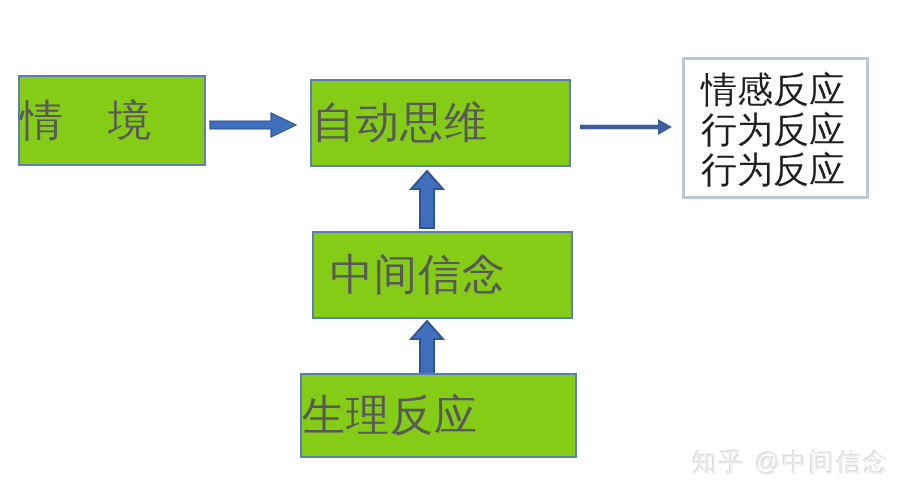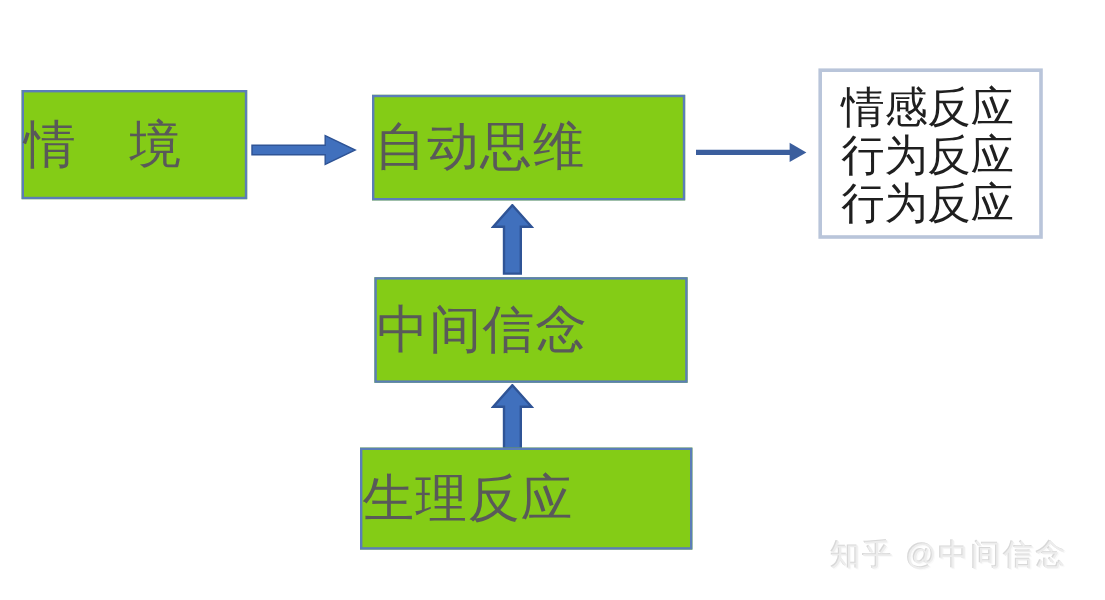--- a/index.html
+++ b/index.html
@@ -27,21 +27,21 @@
     border:2px solid var(--box-border);
     display:flex;align-items:center;
     color:var(--box-text);
     font-size:43px;
     letter-spacing:1px;
     box-sizing:border-box;
     white-space:nowrap;
   }
   .node-situation{left:18px;top:75px;width:188px;height:91px;}
   .node-automatic{left:310px;top:79px;width:261px;height:88px;}
-  .node-intermediate{left:312px;top:231px;width:261px;height:88px;}
+  .node-intermediate{left:312px;top:231px;width:261px;height:88px;padding-left:16px;}
   .node-core{left:300px;top:373px;width:277px;height:85px;}
   .node-reactions{
     position:absolute;
     left:682px;top:57px;width:187px;height:142px;
     background:#fff;
     border:3px solid var(--reactions-border);
     box-sizing:border-box;
     color:var(--reactions-text);
     font-family:"Liberation Serif","DejaVu Serif",serif;
     font-size:36px;

